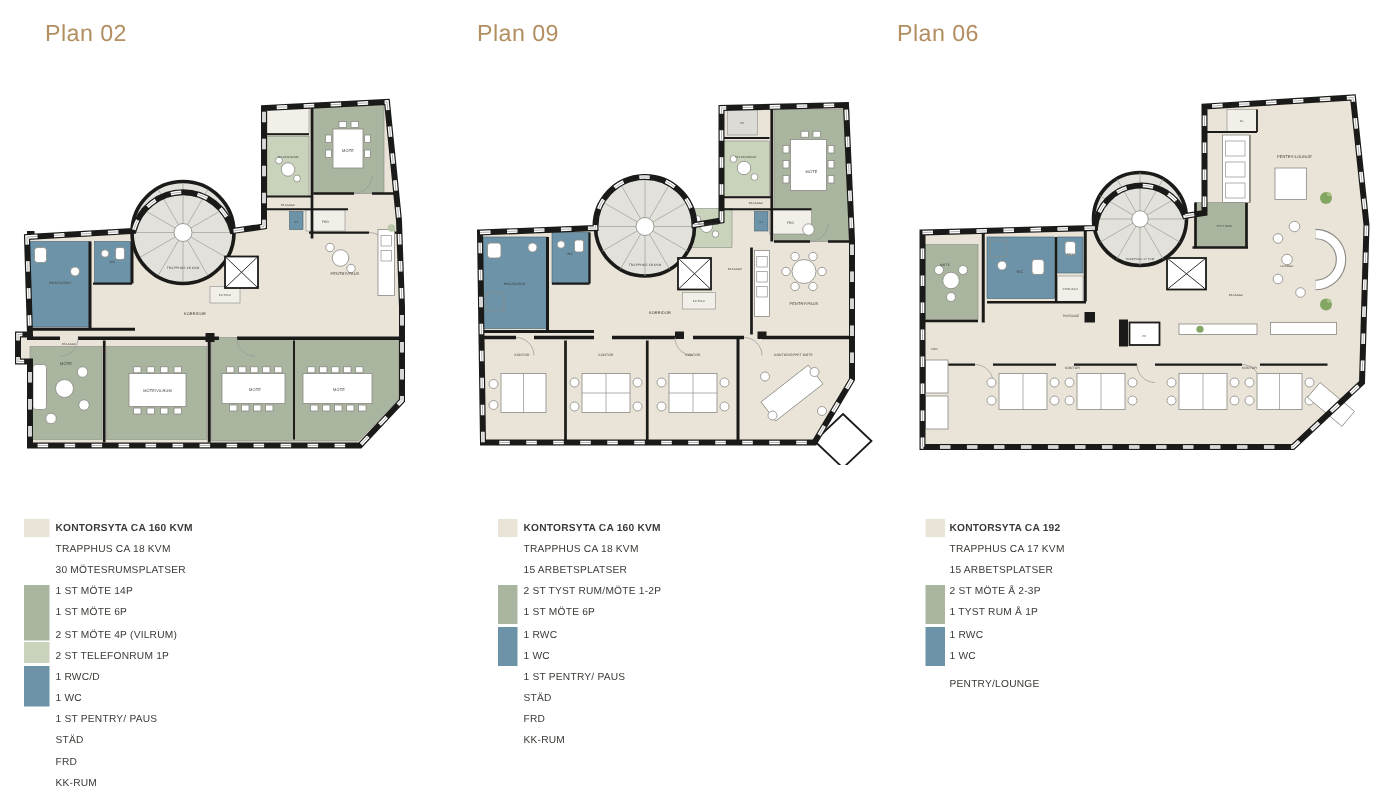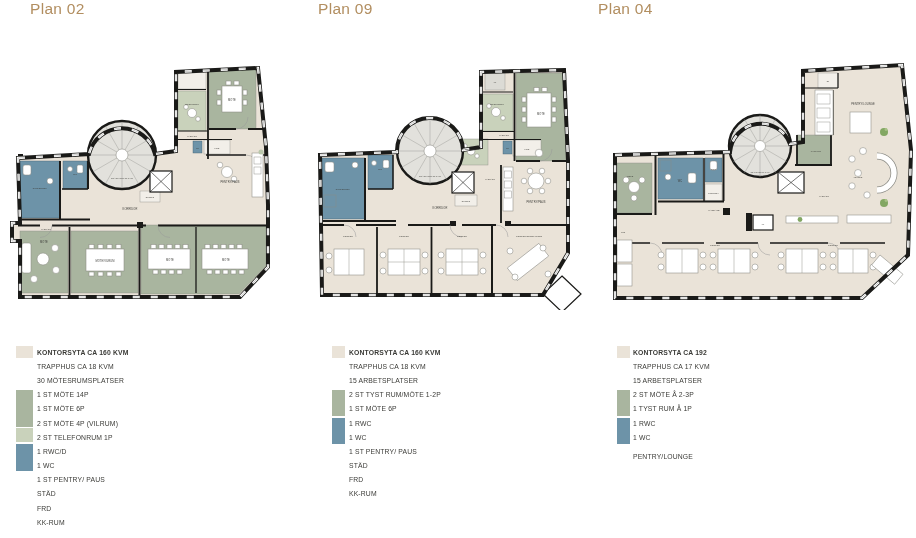--- a/index.html
+++ b/index.html
@@ -1,18 +1,18 @@
 <!DOCTYPE html>
 <html style="--office: #eae3d8; --meeting: #a9b59f; --phone: #c9d2bb; --wet: #6d93a8; --stair: #e2e1dc; --wall: #1a1a18; --title: #b28e60;"><head>
 <meta charset="utf-8">
 <style>
   html,body{margin:0;padding:0;background:#fff;}
   body{position:relative;width:916px;height:538px;overflow:hidden;
        font-family:"Liberation Sans",sans-serif;}
-  .plan-title{position:absolute;top:0;font-size:15.5px;letter-spacing:.3px;color:var(--title);}
+  .plan-title{position:absolute;top:14px;font-size:15.5px;letter-spacing:.3px;color:var(--title);}
   #t1{left:30px}#t2{left:318px}#t3{left:598px}
   svg.plan{position:absolute;top:55px;height:255px;}
   #p1{left:0;width:300px}#p2{left:300px;width:300px}#p3{left:600px;width:316px}
   .legend{position:absolute;}
   .legend .row{height:14.2px;display:flex;align-items:center;font-size:6.8px;
                color:#3a3a36;letter-spacing:.15px;white-space:nowrap;}
   .legend .row.b{font-weight:bold;}
   .legend .row.g5{margin-top:5px;}
   .sw{position:absolute;}
   
@@ -37,21 +37,21 @@
   .plant{fill:#83a763;}
   .lbl{fill:#3c3c38;font-size:2.6px;text-anchor:middle;letter-spacing:.1px;}
   .lbl2{font-size:2.2px;}
   .lbl3{font-size:1.9px;}
 </style>
 </head>
 <body>
 
 <div class="plan-title" id="t1">Plan 02</div>
 <div class="plan-title" id="t2">Plan 09</div>
-<div class="plan-title" id="t3">Plan 04</div>
+<div class="plan-title" id="t3">Plan 06</div>
 
 <svg class="plan" id="p1" viewBox="0 0 300 255">
   <g>
     <path class="floor" d="M18,103 L89,99 A34,34 0 0 1 155,99 L176,96 L176,17 L258,13 L266,92 L268,150 L268,212 L240,242 L20,242 L20,186 L12,186 L12,168 L20,168 Z"></path>
   </g>
   <g>
     <rect class="mt" x="209" y="14" width="47" height="60"></rect>
     <rect class="mt" x="20" y="176" width="48" height="62"></rect>
     <rect class="mt" x="71" y="176" width="67" height="62"></rect>
     <path class="mt" d="M141,170 L266,170 L266,211 L239,239 L141,239 Z"></path>

